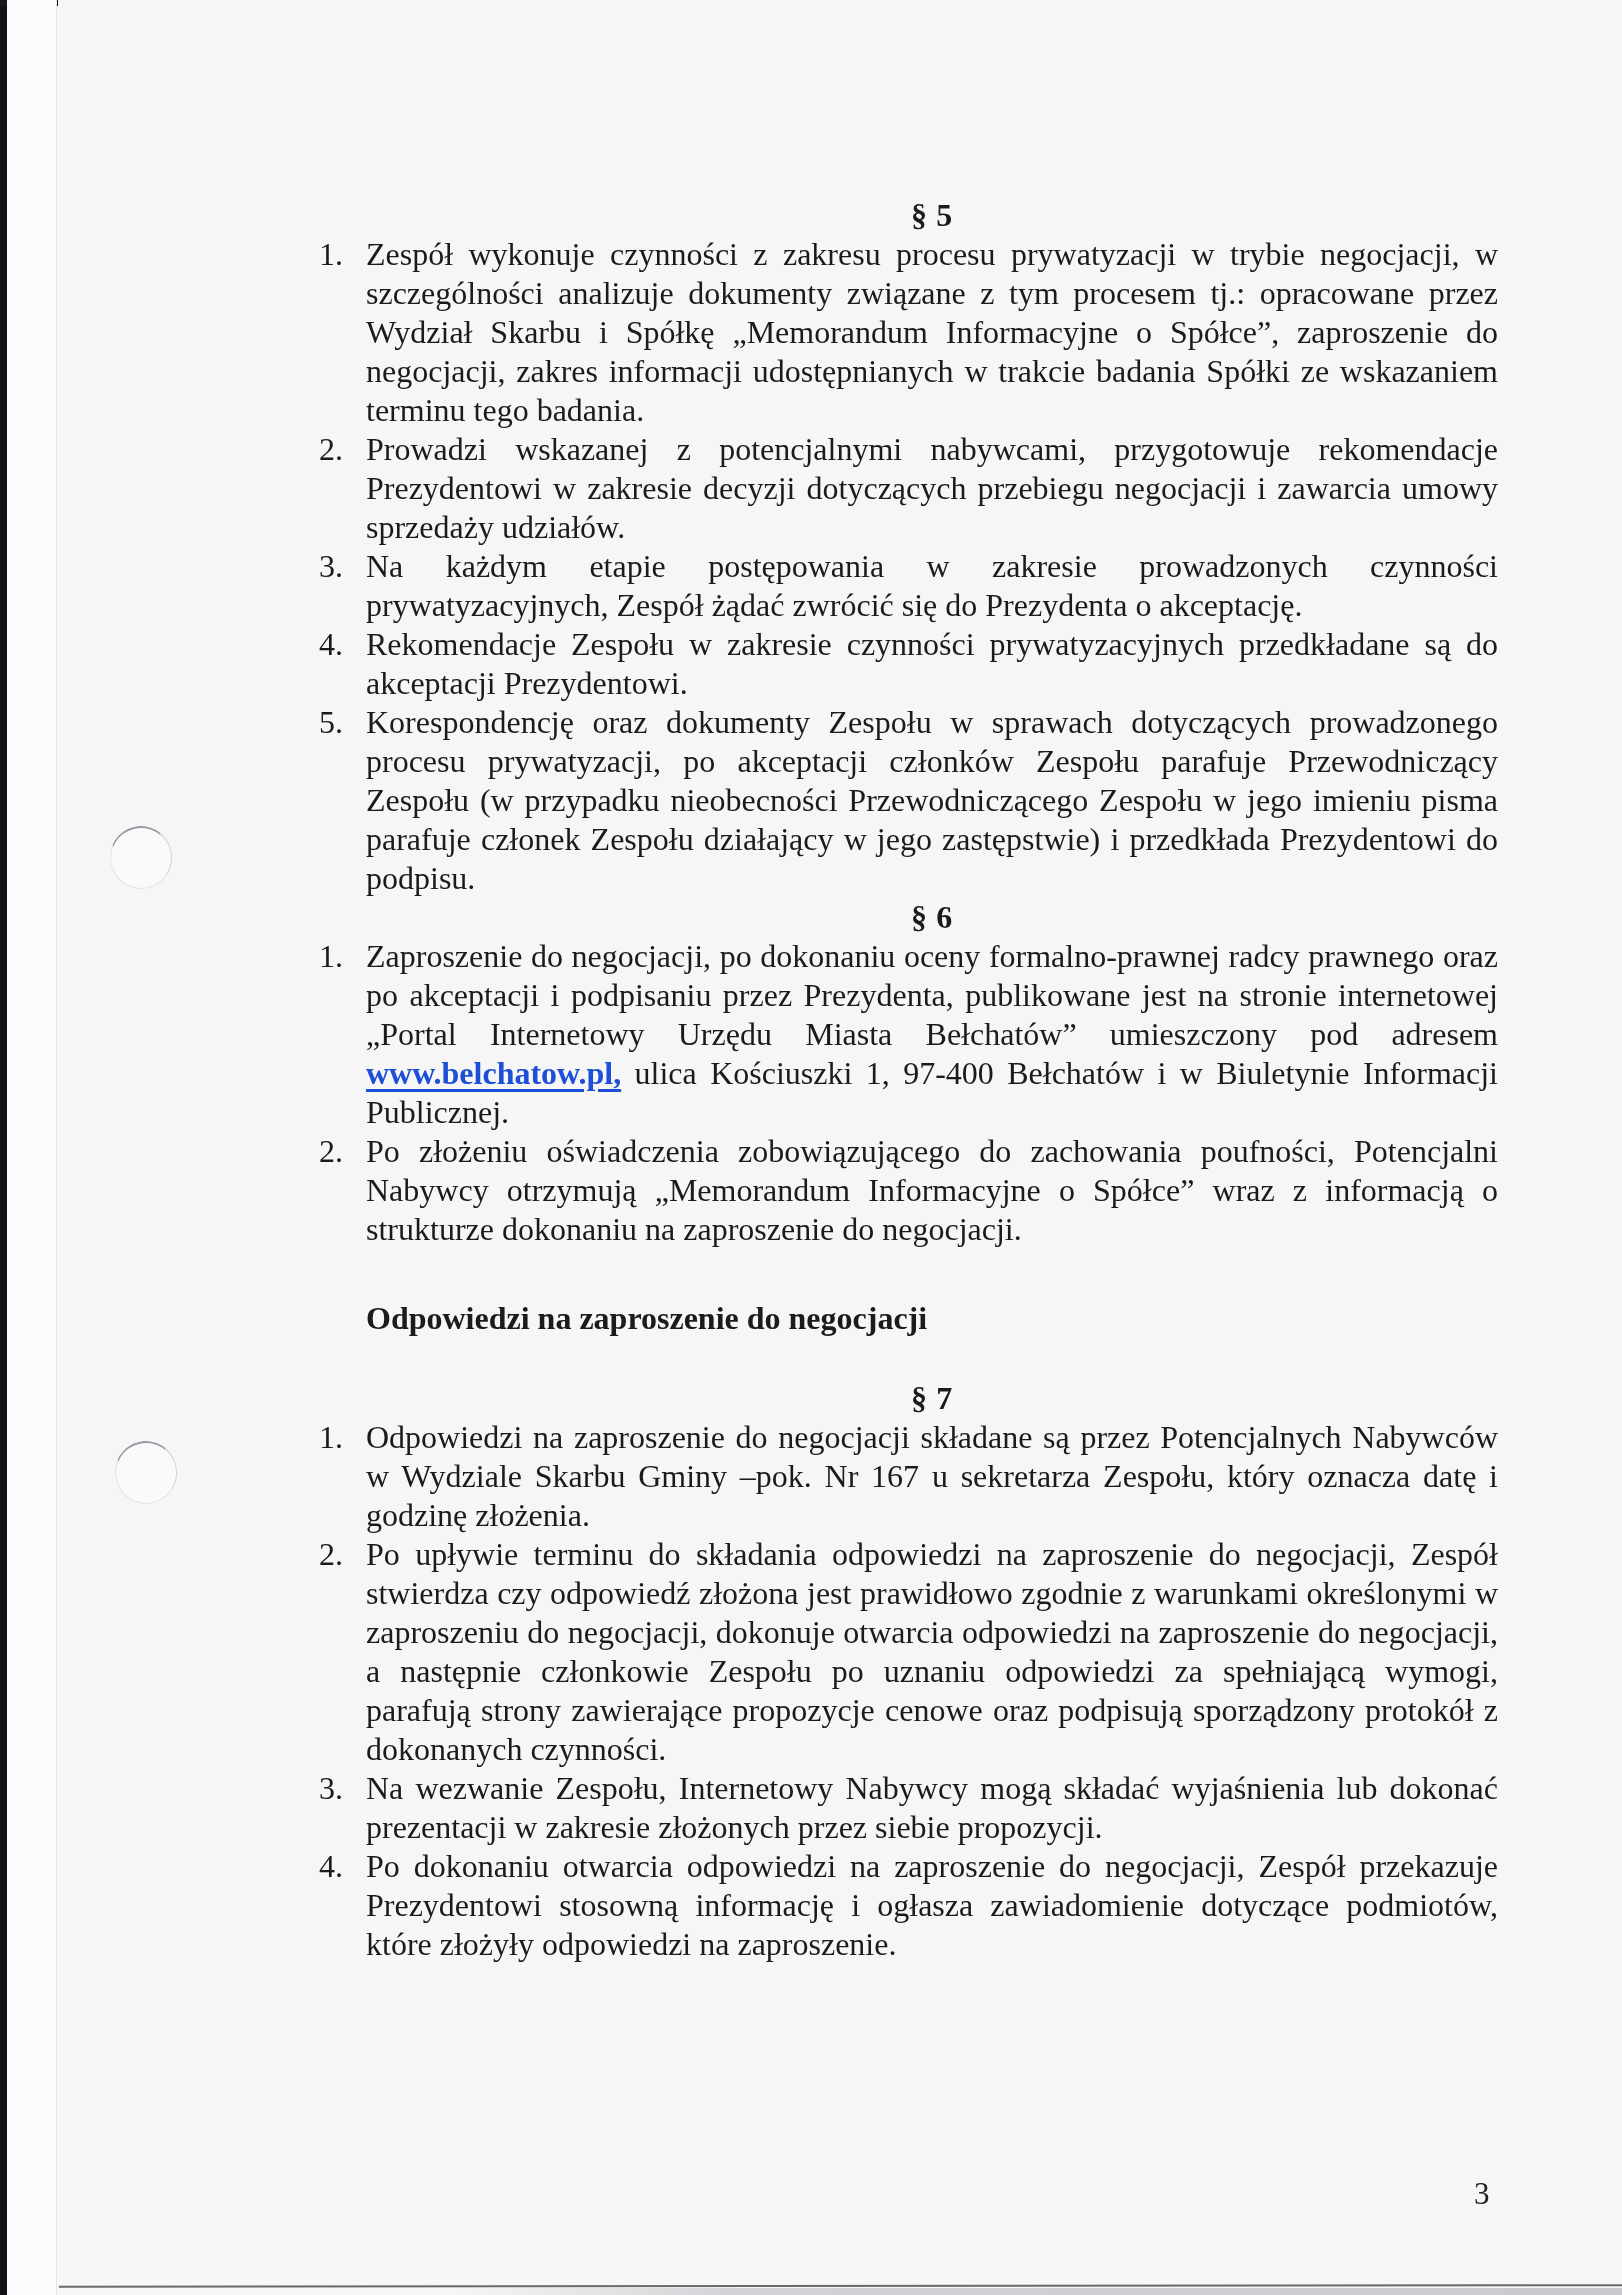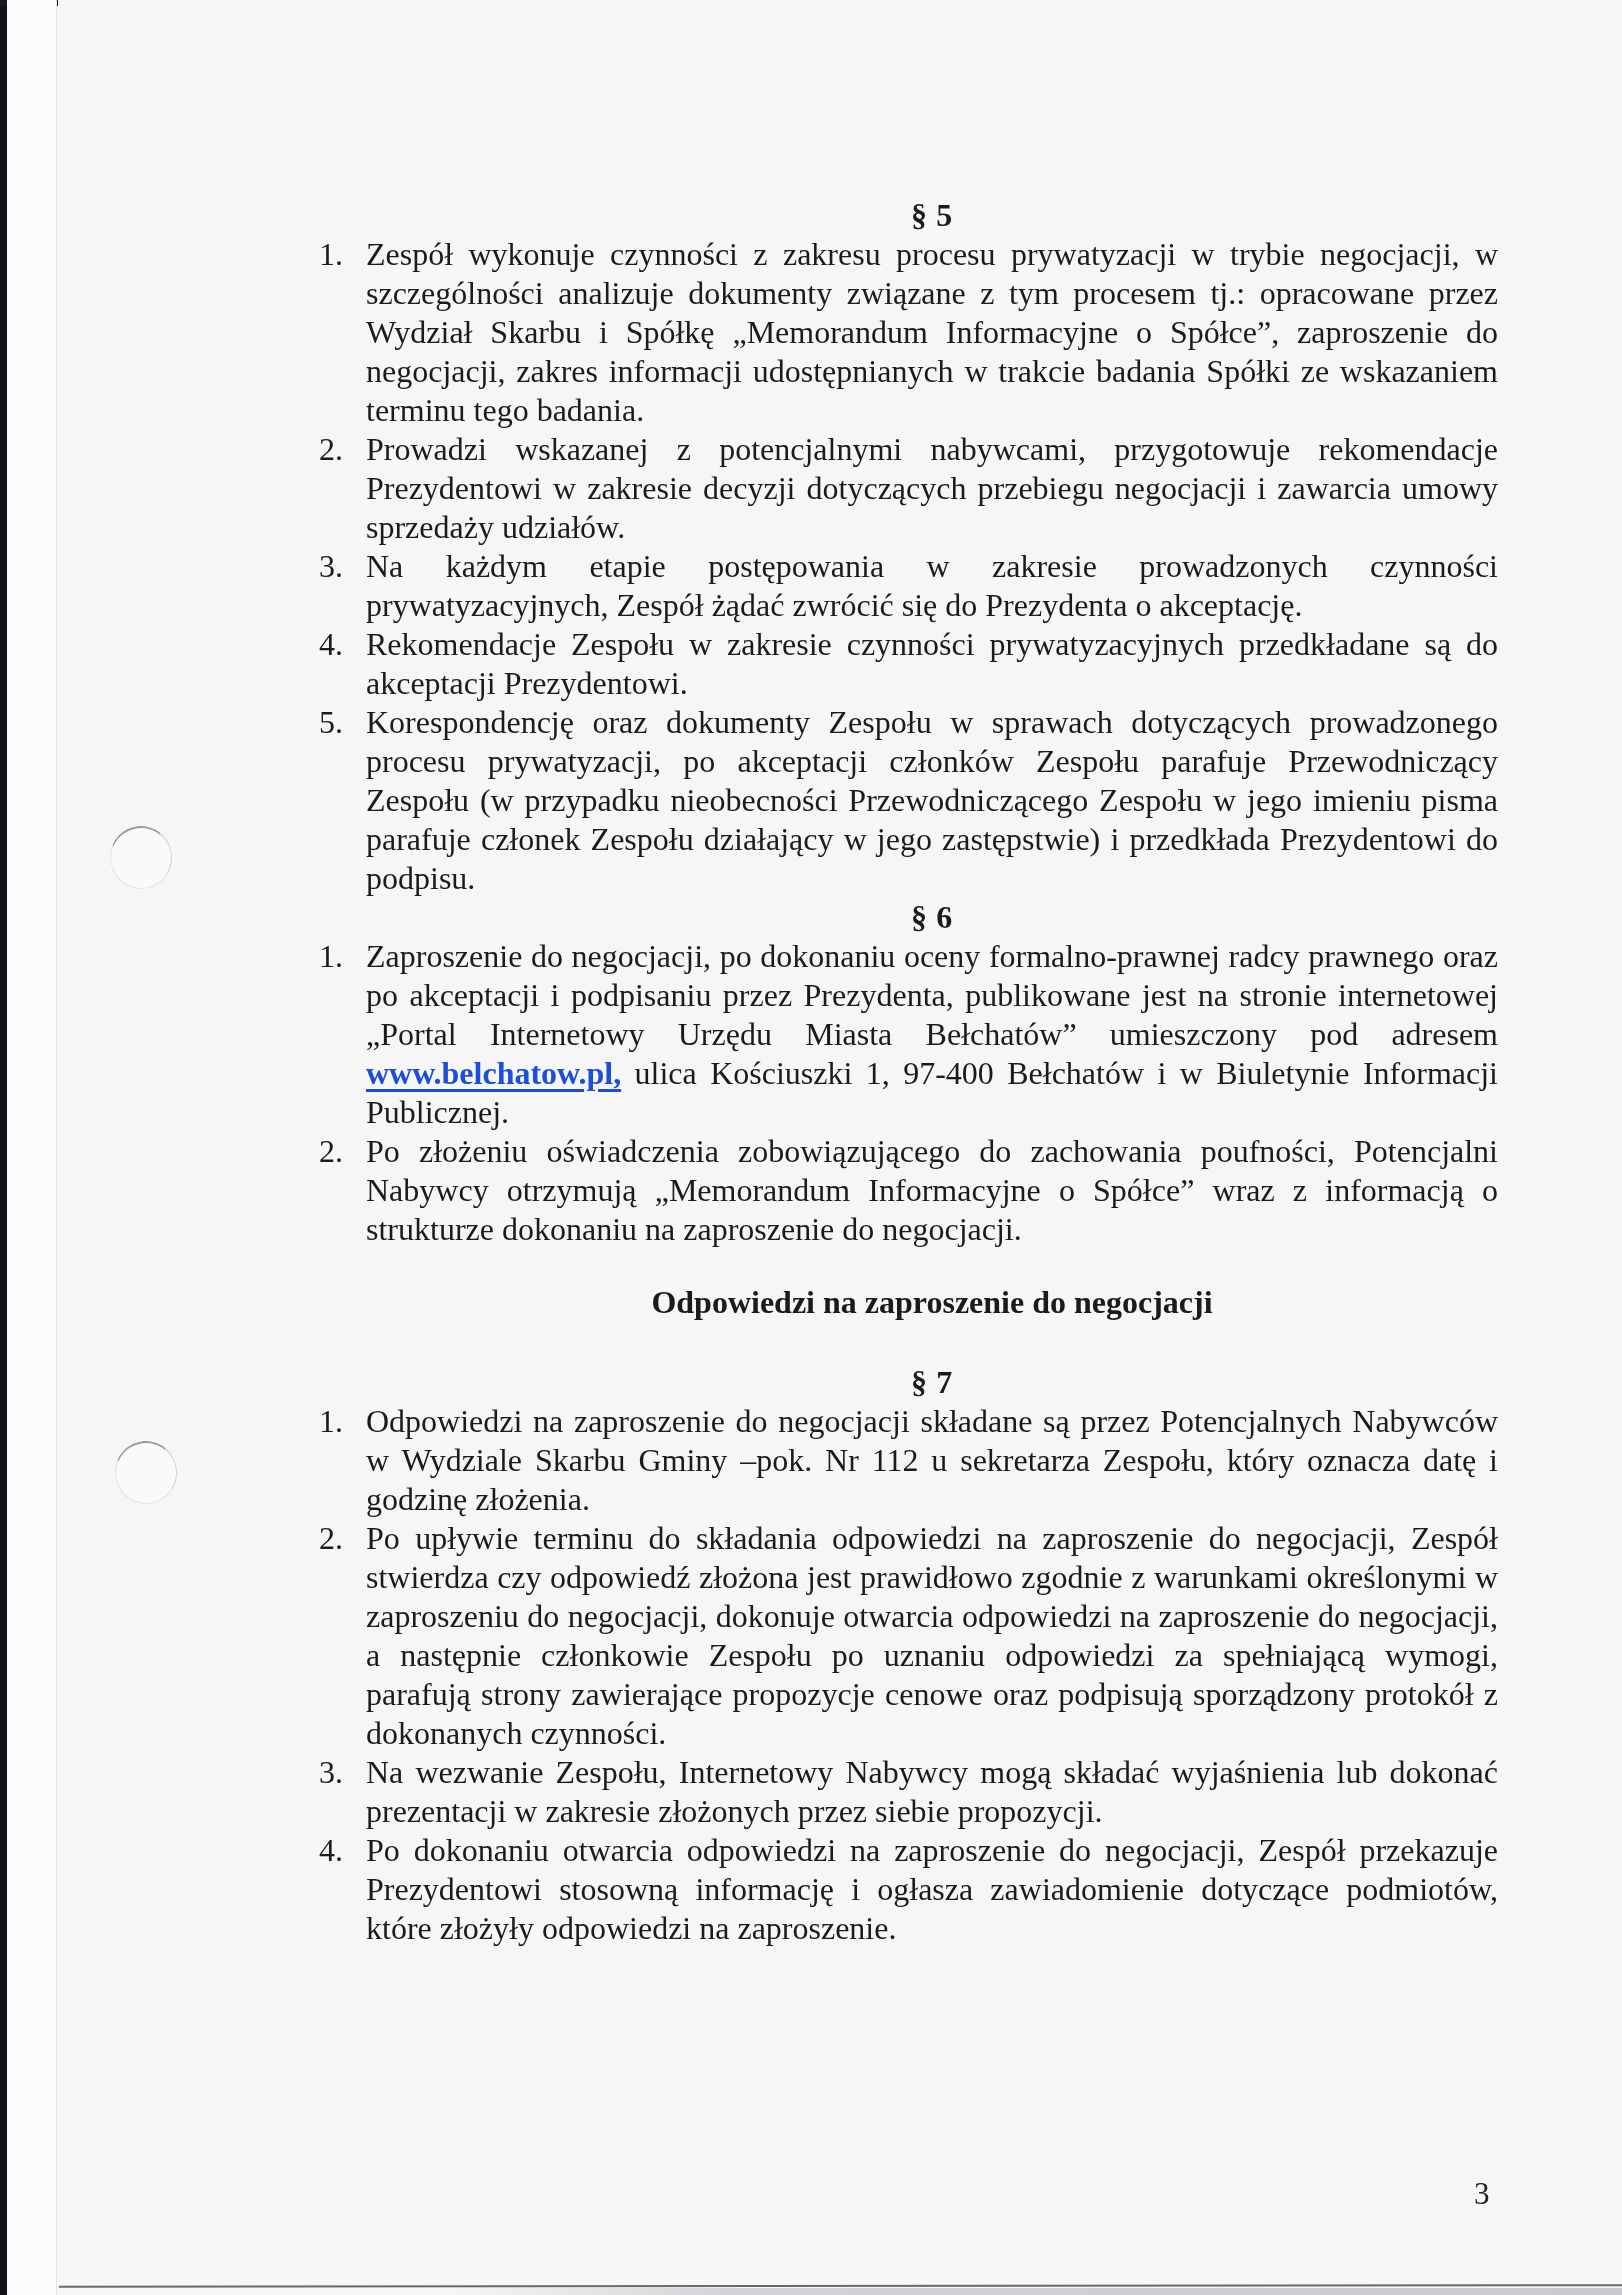--- a/index.html
+++ b/index.html
@@ -69,22 +69,21 @@
     text-align: justify;
   }
   .par { margin: 0; }
   .marker {
     margin: 0;
     text-align: center;
     font-weight: bold;
     letter-spacing: 0.7px;
   }
   .doc-heading {
-    margin: 34px 0 41px 0;
-    text-align: center;
+    margin: 50px 0 41px 0;
     font-weight: bold;
   }
   .item { position: relative; margin: 0; }
   .item .num {
     position: absolute;
     left: -47px; top: 0;
     text-align: left;
   }
   .weblink {
     font-weight: bold;
@@ -149,21 +148,21 @@
       <span class="num">2.</span>
       <span>Po złożeniu oświadczenia zobowiązującego do zachowania poufności, Potencjalni Nabywcy otrzymują „Memorandum Informacyjne o Spółce” wraz z informacją o strukturze dokonaniu na zaproszenie do negocjacji.</span>
     </div>
 
     <p class="doc-heading">Odpowiedzi na zaproszenie do negocjacji</p>
 
     <p class="marker">§ 7</p>
 
     <div class="item">
       <span class="num">1.</span>
-      <span>Odpowiedzi na zaproszenie do negocjacji składane są przez Potencjalnych Nabywców w  Wydziale Skarbu Gminy –pok. Nr 112 u sekretarza Zespołu, który oznacza datę i godzinę złożenia.</span>
+      <span>Odpowiedzi na zaproszenie do negocjacji składane są przez Potencjalnych Nabywców w  Wydziale Skarbu Gminy –pok. Nr 167 u sekretarza Zespołu, który oznacza datę i godzinę złożenia.</span>
     </div>
     <div class="item">
       <span class="num">2.</span>
       <span>Po upływie terminu do składania odpowiedzi na zaproszenie do negocjacji, Zespół stwierdza czy odpowiedź złożona jest prawidłowo  zgodnie z warunkami określonymi w zaproszeniu do negocjacji, dokonuje otwarcia odpowiedzi na zaproszenie do negocjacji, a następnie członkowie Zespołu po uznaniu odpowiedzi za spełniającą wymogi, parafują strony zawierające propozycje cenowe oraz podpisują sporządzony protokół z dokonanych czynności.</span>
     </div>
     <div class="item">
       <span class="num">3.</span>
       <span>Na wezwanie Zespołu, Internetowy Nabywcy mogą składać wyjaśnienia lub dokonać prezentacji w zakresie złożonych przez siebie propozycji.</span>
     </div>
     <div class="item">

